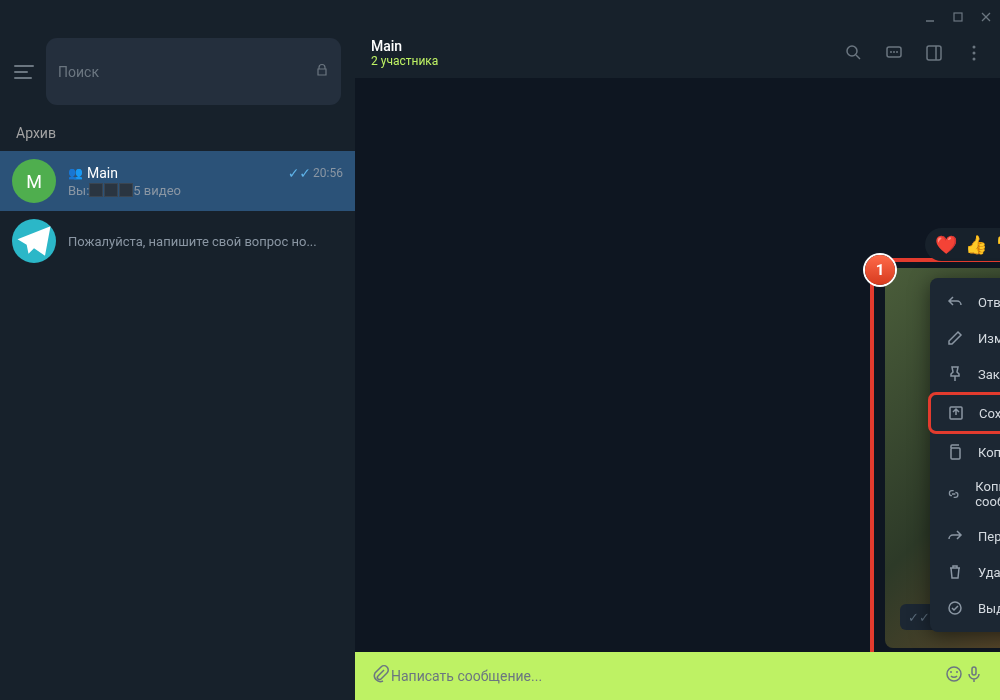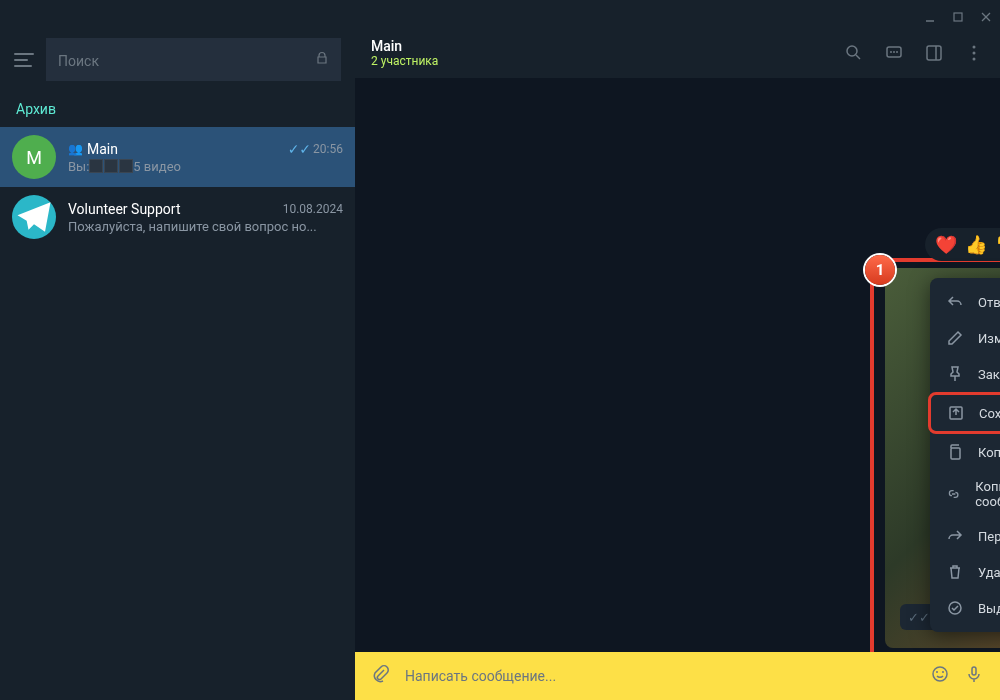--- a/index.html
+++ b/index.html
@@ -8,25 +8,25 @@
 .titlebar{height:28px;background:#17212b;display:flex;justify-content:flex-end;align-items:center;padding-right:8px;gap:16px}
 .titlebar-btn{width:12px;height:12px;color:#6b7680;cursor:pointer}
 .main-area{display:flex;flex:1;overflow:hidden}
 .sidebar{width:355px;background:#17212b;display:flex;flex-direction:column}
 .sidebar-header{display:flex;align-items:center;padding:10px 14px;gap:12px}
 .menu-icon{width:20px;height:14px;display:flex;flex-direction:column;justify-content:space-between;cursor:pointer}
 .menu-icon span{height:2px;background:#6b7680;border-radius:1px}
 .menu-icon span:nth-child(1){width:20px}
 .menu-icon span:nth-child(2){width:14px}
 .menu-icon span:nth-child(3){width:18px}
-.search-box{flex:1;background:#242f3d;border-radius:0;padding:12px 12px;display:flex;align-items:flex-end;gap:8px}
+.search-box{flex:1;background:#242f3d;border-radius:11px;padding:24px 12px;display:flex;align-items:center;gap:8px}
 .search-input{background:transparent;border:none;color:#6b7680;outline:none;flex:1;font-size:14px}
 .search-input::placeholder{color:#6b7680}
 .lock-icon{color:#6b7680}
-.archive-header{padding:10px 16px;font-size:14px;color:#5eead4}
+.archive-header{padding:10px 16px;font-size:14px;color:#a3a3a3}
 .chat-list{flex:1}
 .chat-item{display:flex;align-items:center;padding:8px 12px;gap:12px;cursor:pointer}
 .chat-item.active{background:#2b5278}
 .avatar{width:44px;height:44px;border-radius:50%;display:flex;align-items:center;justify-content:center;font-size:18px;color:#fff;flex-shrink:0}
 .avatar.green{background:#4fae4e}
 .avatar.blue{background:#3a9dd8}
 .avatar.teal{background:#2bb7c8}
 .chat-info{flex:1;min-width:0}
 .chat-top{display:flex;justify-content:space-between;align-items:center;margin-bottom:2px}
 .chat-name{font-size:14px;color:#fff;display:flex;align-items:center;gap:4px}
@@ -53,21 +53,21 @@
 .context-menu{position:absolute;top:200px;left:575px;width:240px;background:#1c2733;border-radius:8px;box-shadow:0 4px 20px rgba(0,0,0,0.5);z-index:10;padding:6px 0}
 .menu-item{display:flex;align-items:center;padding:9px 16px;gap:14px;cursor:pointer;color:#d4dae0;font-size:13px}
 .menu-item.highlighted{border:3px solid #e33b2e;border-radius:8px;margin:0 -2px}
 .menu-icon-cell{width:18px;height:18px;display:flex;align-items:center;justify-content:center;color:#8a96a3}
 .badge-circle{position:absolute;width:30px;height:30px;border-radius:50%;display:flex;align-items:center;justify-content:center;color:#fff;font-weight:bold;font-size:15px;box-shadow:0 0 0 2px #fff;z-index:20}
 .badge-1{background:linear-gradient(180deg,#ff6b4a,#d63a1e);top:177px;left:510px}
 .scroll-down{position:absolute;bottom:40px;right:20px;width:40px;height:40px;background:#17212b;border-radius:50%;display:flex;align-items:center;justify-content:center;color:#6b7680;cursor:pointer}
 .status-row{position:absolute;bottom:22px;left:545px;width:280px;height:26px;background:#1c2733;border-radius:6px;display:flex;align-items:center;padding:0 8px;z-index:10}
 .status-row .checks{color:#5a6b7a;font-size:13px}
 .status-blur{flex:1;height:12px;background:#2a3541;border-radius:3px;margin-left:8px;filter:blur(2px)}
-.compose{background:#fde047;padding:12px 16px;display:flex;align-items:center;gap:14px}
+.compose{background:#bef264;padding:12px 16px;display:flex;align-items:center;}
 .attach-icon{color:#6b7680;cursor:pointer}
 .compose-input{flex:1;background:transparent;border:none;outline:none;color:#6b7680;font-size:14px}
 .compose-input::placeholder{color:#6b7680}
 svg{width:100%;height:100%}
 </style>
 </head>
 <body>
 
 <div class="app">
   <div class="titlebar">
@@ -124,24 +124,20 @@
             </div>
           </div>
         </div>
         <div class="chat-item">
           <div class="avatar teal">
               <svg width="24" height="24" viewBox="0 0 24 24">
                 <path d="M3 11l18-7-3 16-6-4-3 3-1-5z" fill="#fff"></path>
               </svg>
             </div>
           <div class="chat-info">
-            <div class="chat-top">
-              <span class="chat-name">Volunteer Support</span>
-              <span class="chat-time">10.08.2024</span>
-            </div>
             <div class="chat-preview">Пожалуйста, напишите свой вопрос но...</div>
           </div>
         </div>
       </div>
     </div>
 
     <div class="chat-area">
       <div class="chat-header">
         <div class="chat-title-block">
           <div class="chat-title">Main</div>

